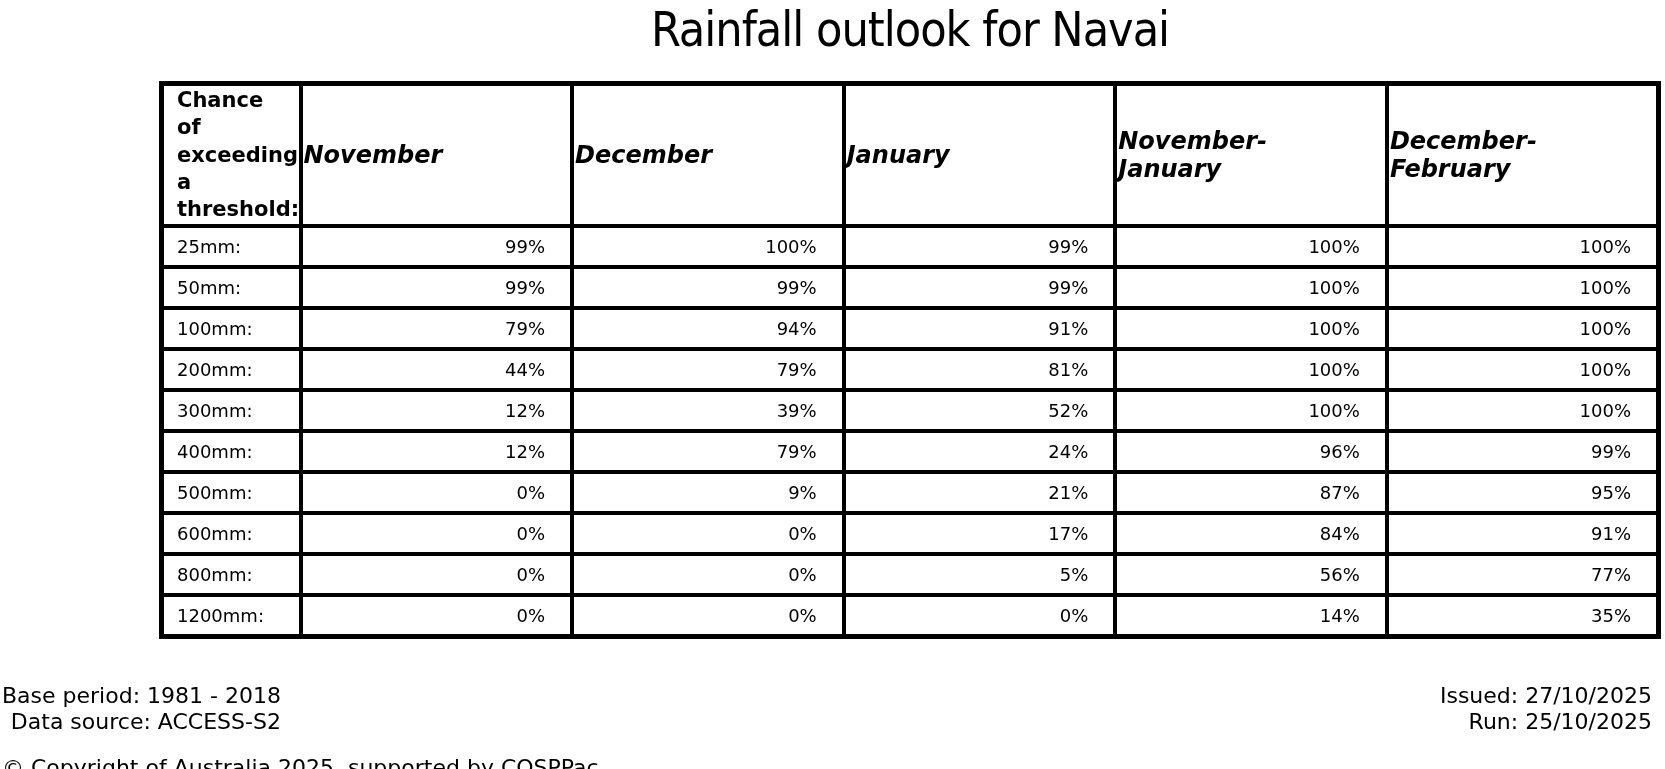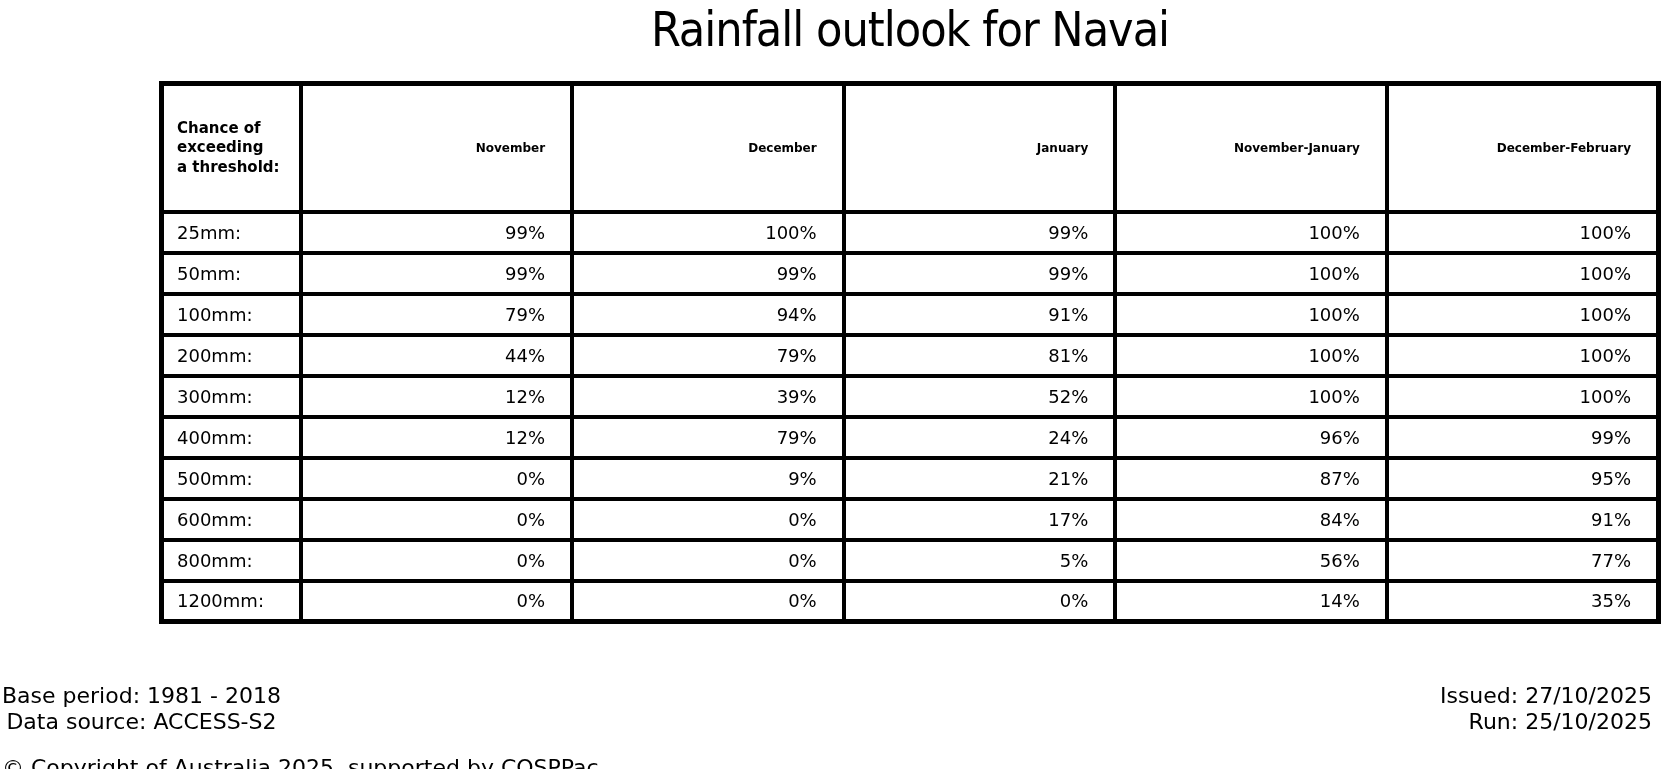--- a/index.html
+++ b/index.html
@@ -43,50 +43,51 @@
     background: #ffffff;
     vertical-align: middle;
     overflow: hidden;
   }
   tr.header-row { height: 128px; }
   tr.data-row  { height: 41px; }
   th.corner {
     text-align: left;
     padding-left: 13px;
     padding-right: 6px;
-    font-size: 15px;
+    font-size: 21px;
     font-weight: bold;
     line-height: 1.3;
     white-space: pre-line;
   }
   th.month {
-    text-align: right;
+    text-align: left;
     padding-right: 25px;
-    font-size: 12px;
+    font-size: 24px;
     font-weight: bold;
+    font-style: italic;
   }
   td.rowlabel {
     text-align: left;
     padding-left: 13px;
     font-size: 18px;
     font-weight: normal;
   }
   td.val {
     text-align: right;
     padding-right: 25px;
     font-size: 18px;
     font-weight: 400;
   }
   .footer-left {
     position: absolute;
     left: 2px;
     top: 674px;
     font-size: 22px;
     line-height: 26px;
-    text-align: center;
+    text-align: right;
   }
   .footer-right {
     position: absolute;
     right: 13px;
     top: 674px;
     font-size: 22px;
     line-height: 26px;
     text-align: right;
   }
   .copyright {

